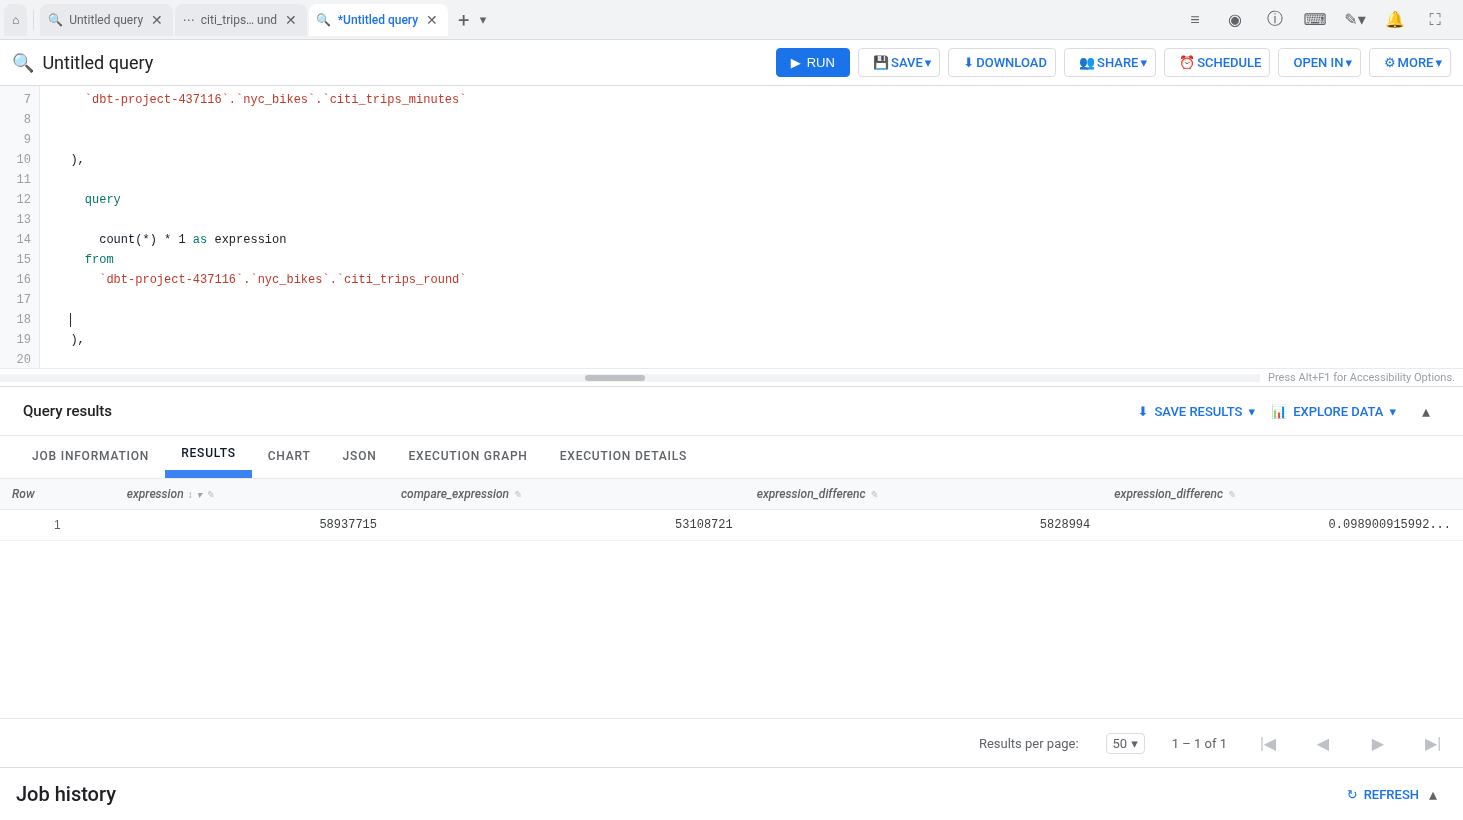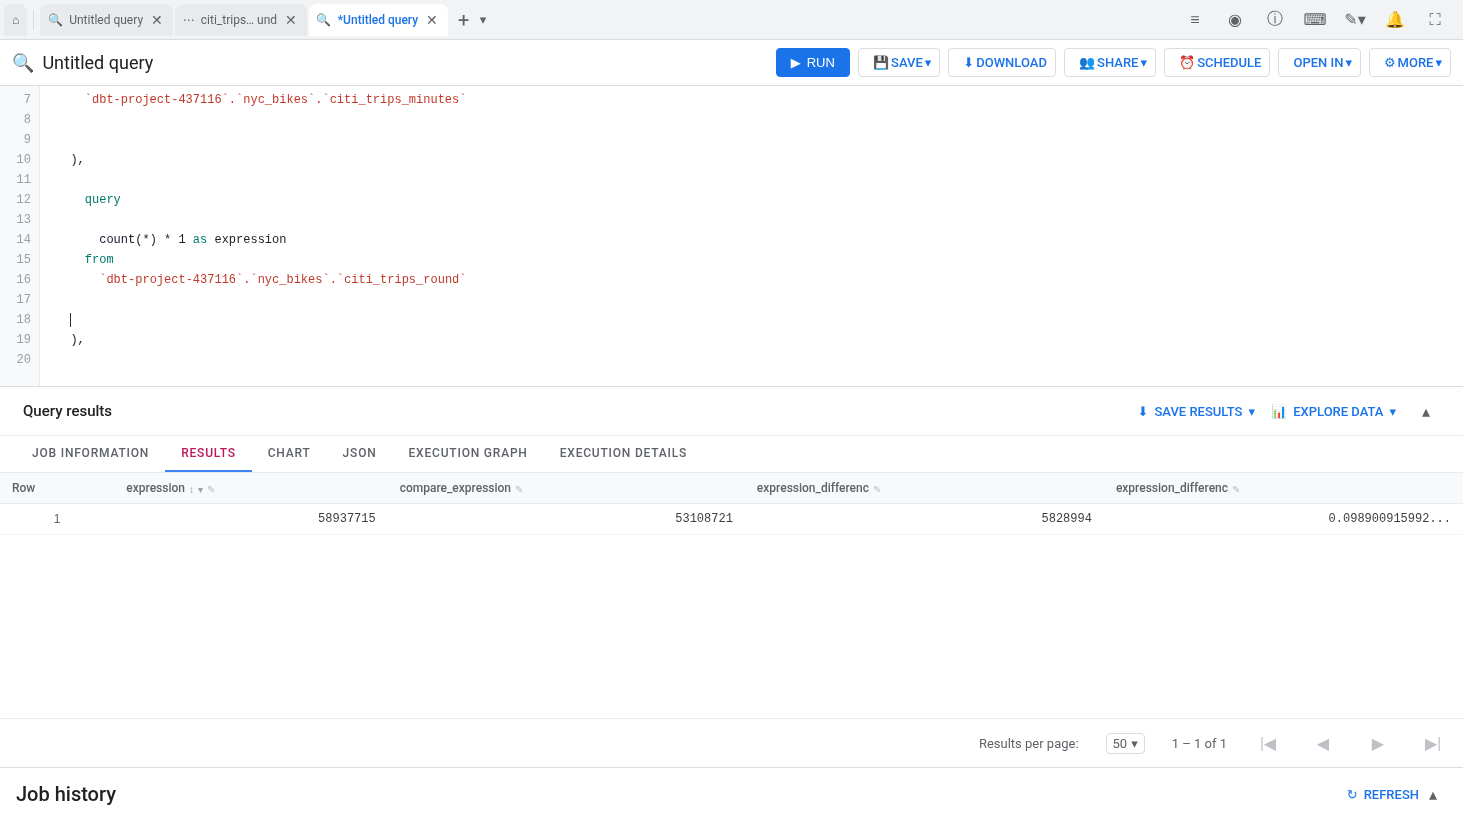--- a/index.html
+++ b/index.html
@@ -47,27 +47,27 @@
     .results-panel { flex-shrink: 0; border-top: 1px solid #dadce0; display: flex; flex-direction: column; background: #fff; }
     .results-header { display: flex; align-items: center; padding: 10px 23px; border-bottom: 1px solid #e8eaed; }
     .results-title { font-size: 15px; font-weight: 500; color: #202124; flex: 1; }
     .results-actions { display: flex; align-items: center; gap: 16px; }
     .results-action-btn { display: flex; align-items: center; gap: 6px; color: #1a73e8; font-size: 13px; font-weight: 500; cursor: pointer; }
     .collapse-btn { display: flex; align-items: center; justify-content: center; width: 28px; height: 28px; cursor: pointer; color: #5f6368; font-size: 16px; }
 
     
     .results-tabs { display: flex; align-items: center; border-bottom: 1px solid #e8eaed; padding: 0 16px; }
     .results-tab { padding: 10px 16px; font-size: 12px; font-weight: 500; cursor: pointer; color: #5f6368; letter-spacing: 0.8px; border-bottom: 2px solid transparent; }
-    .results-tab.active { color: #be185d; border-bottom: 2px solid #3b82f6; }
+    .results-tab.active { color: #0f172a; border-bottom: 8px solid #3b82f6; }
 
     
     .table-container { overflow: auto; flex: 1; }
     table { width: 100%; border-collapse: collapse; font-size: 12px; }
     thead th { background: #f8f9fa; padding: 8px 12px; text-align: left; border-bottom: 1px solid #e8eaed; font-weight: 500; color: #5f6368; white-space: nowrap; font-size: 12px; }
-    thead th .col-header { display: flex; align-items: flex-end; gap: 4px; }
+    thead th .col-header { display: flex; align-items: center; gap: 4px; font-style: italic; }
     tbody td { padding: 8px 12px; border-bottom: 1px solid #f1f3f4; color: #3c4043; font-family: 'Courier New', monospace; font-size: 12px; text-align: right; }
     tbody td:first-child { text-align: center; color: #5f6368; font-family: Arial, sans-serif; }
     .sort-icon { color: #9aa0a6; font-size: 10px; }
     .edit-icon { color: #bdc1c6; font-size: 10px; cursor: pointer; }
 
     
     .pagination { display: flex; align-items: center; justify-content: flex-end; padding: 10px 16px; border-top: 1px solid #e8eaed; gap: 27px; font-size: 13px; color: #5f6368; }
     .pagination-label {}
     .pagination-count { display: flex; align-items: center; gap: 4px; }
     .pagination-btn { display: flex; align-items: center; justify-content: center; width: 28px; height: 28px; border-radius: 50%; cursor: pointer; color: #5f6368; font-size: 16px; }
@@ -195,20 +195,26 @@
       <div class="code-line">&nbsp;</div>
       <div class="code-line">      <span class="fn">count</span>(*) * 1 <span class="kw">as</span> expression</div>
       <div class="code-line">    <span class="kw">from</span></div>
       <div class="code-line">      <span class="str">`dbt-project-437116`.`nyc_bikes`.`citi_trips_round`</span></div>
       <div class="code-line">&nbsp;</div>
       <div class="code-line cursor-line">  <span class="cursor"></span></div>
       <div class="code-line">  ),</div>
 
     </div>
   </div>
+  <div style="display:flex; align-items:center; border-top:1px solid #e8eaed;">
+    <div class="scrollbar-horizontal" style="flex:1;">
+      <div class="scrollbar-thumb-h"></div>
+    </div>
+    <div class="accessibility-hint">Press Alt+F1 for Accessibility Options.</div>
+  </div>
 </div>
 
 <div class="results-panel" style="flex: 1; display: flex; flex-direction: column; min-height: 0;">
 
   <div class="results-header">
     <span class="results-title">Query results</span>
     <div class="results-actions">
       <div class="results-action-btn">
         <span>⬇</span>
         <span>SAVE RESULTS</span>

